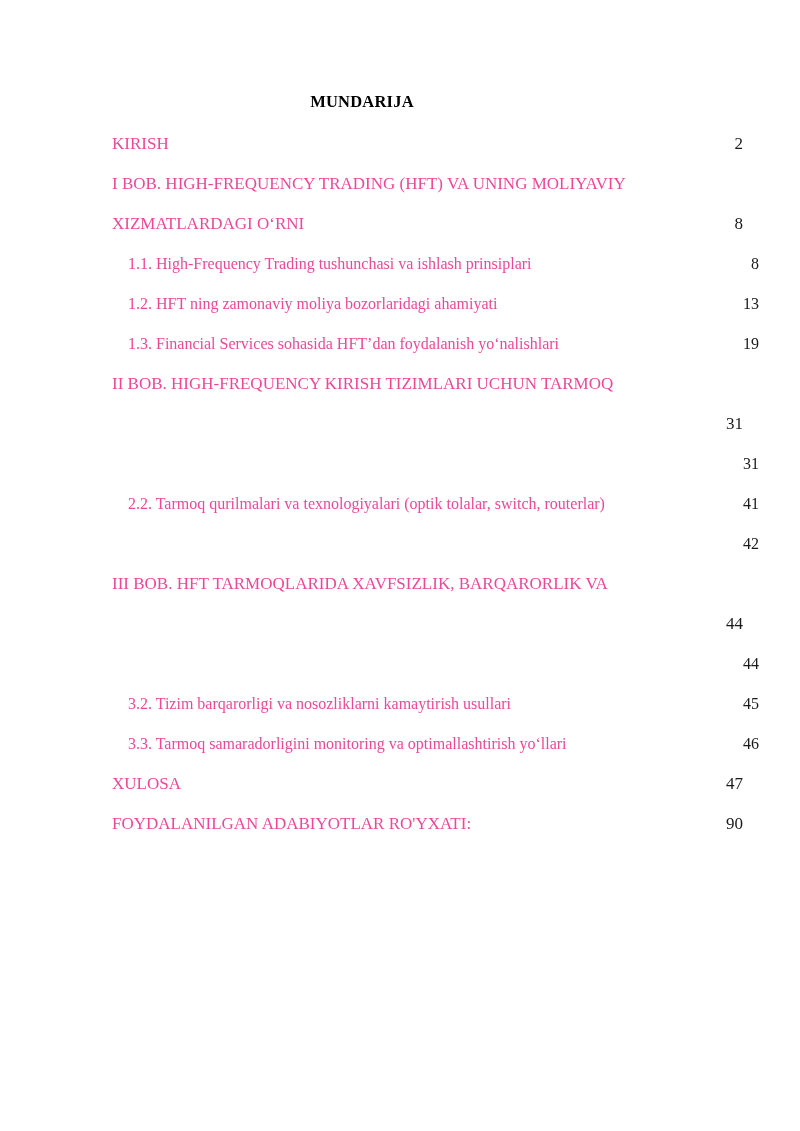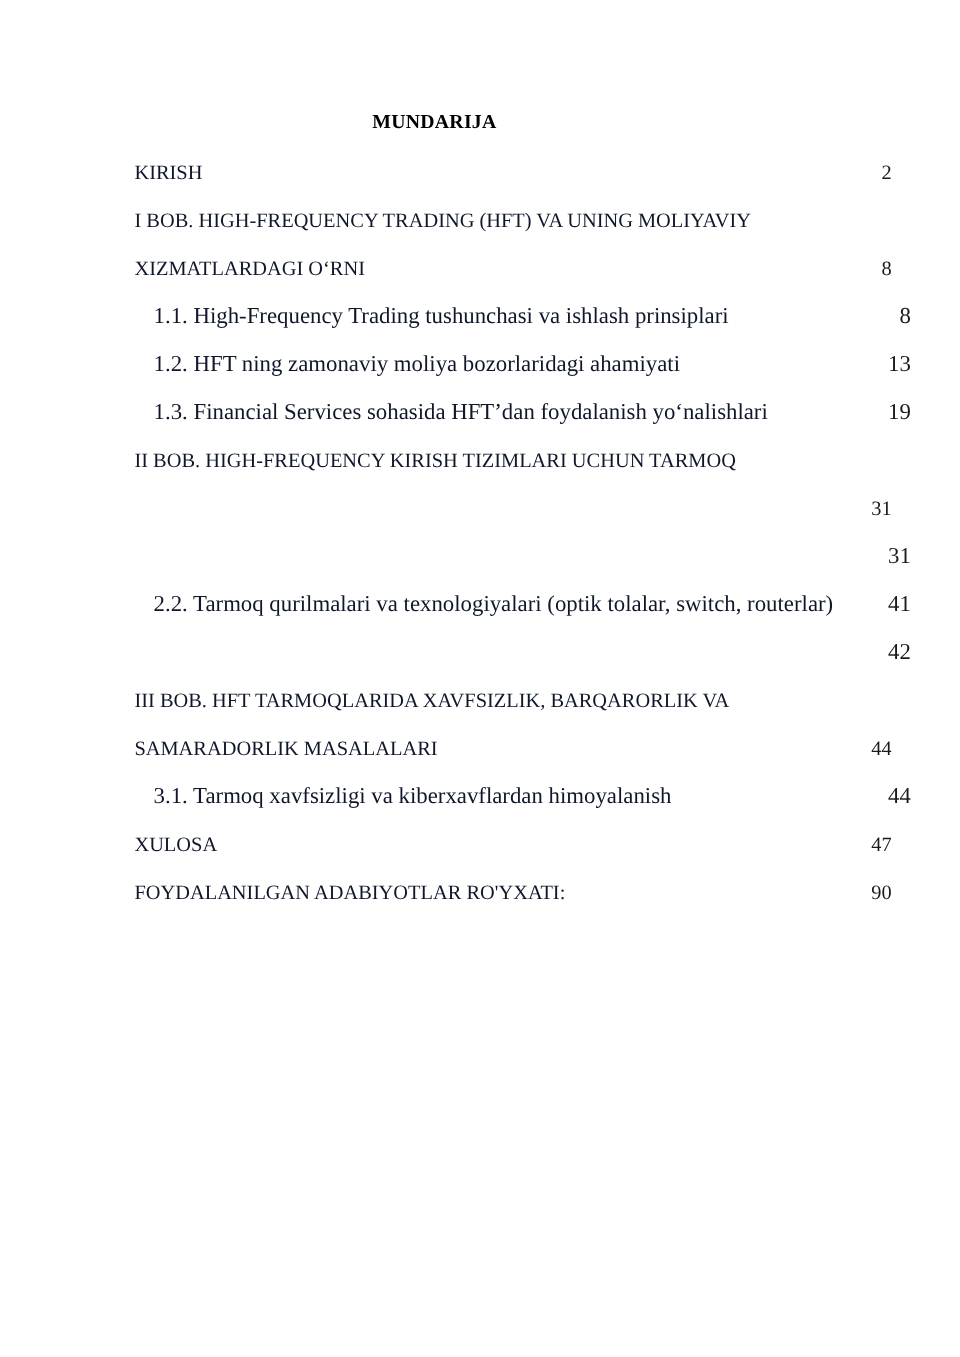--- a/index.html
+++ b/index.html
@@ -50,26 +50,26 @@
     white-space: nowrap;
     overflow: hidden;
   }
   
   .toc-row.level-main {
     font-size: 17px;
     padding-left: 0px;
   }
   
   .toc-row.level-sub {
-    font-size: 19px;
+    font-size: 16px;
     padding-left: 16px;
   }
   .toc-text {
     flex: 0 0 auto;
-    color: #0f172a;
+    color: #ec4899;
   }
   .toc-leader {
     flex: 1 1 auto;
     overflow: hidden;
     margin: 0 0px;
     position: relative;
     height: 1em;
   }
   .toc-leader::before {
     content: "........................................................................................................................................................................................................";
@@ -138,28 +138,36 @@
         <span class="toc-page">41</span>
       </div>
       <div class="toc-row level-sub">
         <span class="toc-leader"></span>
         <span class="toc-page">42</span>
       </div>
       <div class="toc-row level-main nolead">
         <span class="toc-text">III BOB. HFT TARMOQLARIDA XAVFSIZLIK, BARQARORLIK VA</span>
       </div>
       <div class="toc-row level-main">
-        <span class="toc-text">SAMARADORLIK MASALALARI</span>
         <span class="toc-leader"></span>
         <span class="toc-page">44</span>
       </div>
       <div class="toc-row level-sub">
-        <span class="toc-text">3.1. Tarmoq xavfsizligi va kiberxavflardan himoyalanish</span>
         <span class="toc-leader"></span>
         <span class="toc-page">44</span>
+      </div>
+      <div class="toc-row level-sub">
+        <span class="toc-text">3.2. Tizim barqarorligi va nosozliklarni kamaytirish usullari</span>
+        <span class="toc-leader"></span>
+        <span class="toc-page">45</span>
+      </div>
+      <div class="toc-row level-sub">
+        <span class="toc-text">3.3. Tarmoq samaradorligini monitoring va optimallashtirish yo‘llari</span>
+        <span class="toc-leader"></span>
+        <span class="toc-page">46</span>
       </div>
       <div class="toc-row level-main">
         <span class="toc-text">XULOSA</span>
         <span class="toc-leader"></span>
         <span class="toc-page">47</span>
       </div>
       <div class="toc-row level-main">
         <span class="toc-text">FOYDALANILGAN ADABIYOTLAR RO'YXATI:</span>
         <span class="toc-leader"></span>
         <span class="toc-page">90</span>

